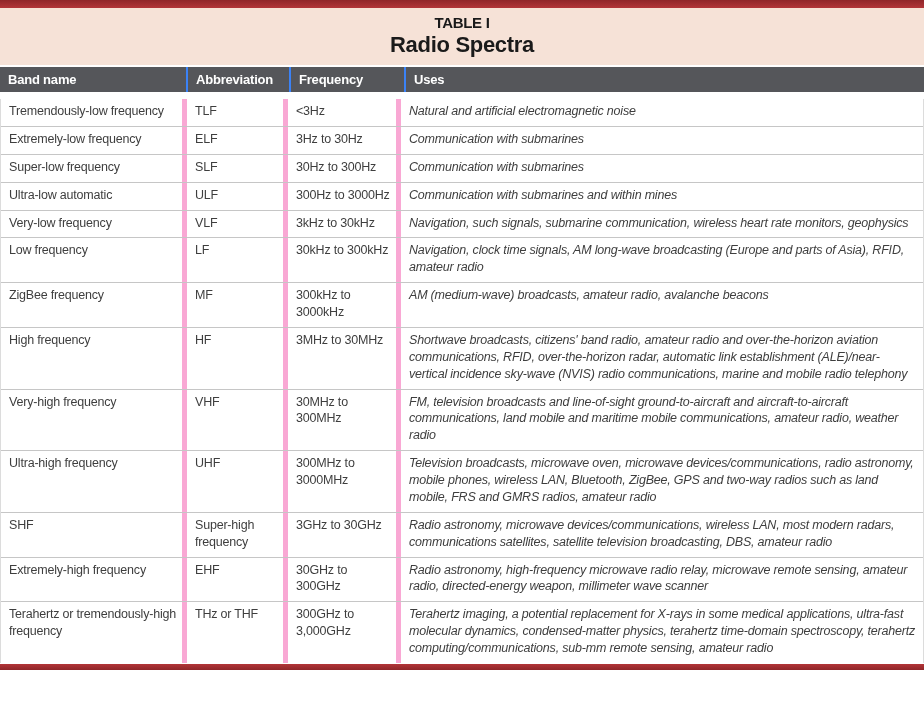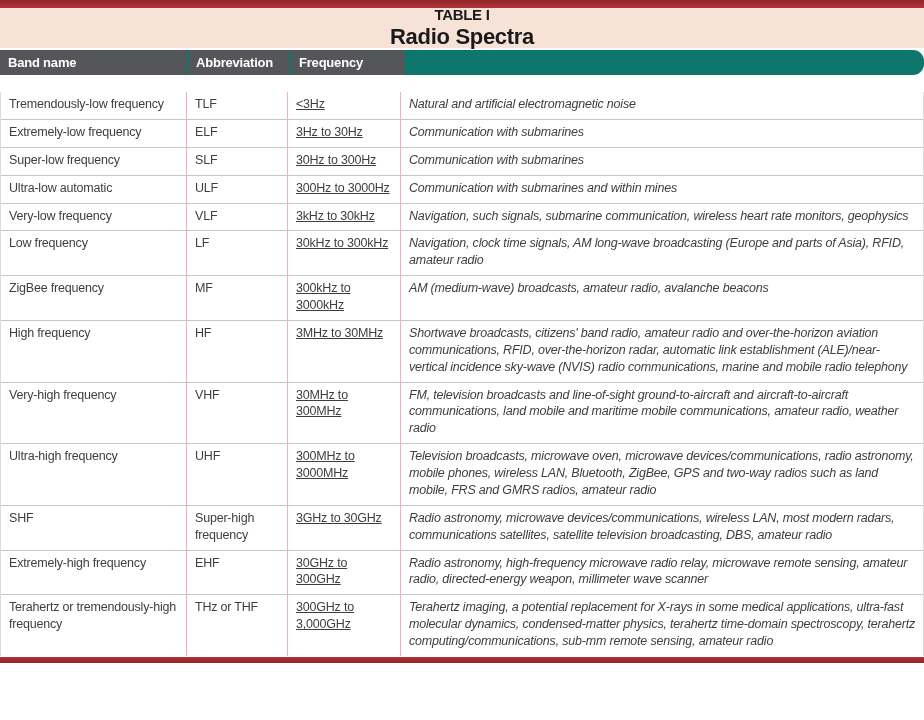--- a/index.html
+++ b/index.html
@@ -18,47 +18,46 @@
   .rule-top {
     height: 8px;
     background: linear-gradient(#8f2629, #b23538);
   }
   .rule-bottom {
     height: 6px;
     background: linear-gradient(#b23538, #8f2629);
     margin-top: 1px;
   }
   .title-block {
-    height: 40px;
+    height: 57px;
     background: #f6e2d7;
     display: flex;
     flex-direction: column;
     align-items: center;
     justify-content: center;
     color: #1a1a1a;
     letter-spacing: -0.3px;
   }
   .title-line1 {
     font-size: 15px;
     font-weight: 700;
     line-height: 1.2;
   }
   .title-line2 {
     font-size: 22px;
     font-weight: 700;
     line-height: 1.2;
   }
   .header-row {
     margin-top: 2px;
-    margin-bottom: 17px;
+    margin-bottom: 7px;
     display: grid;
     grid-template-columns: 186px 101px 113px 1fr;
     column-gap: 2px;
-    background: #0f766e;
-    border-radius: 11px;
+    background: #3b82f6;
   }
   .hcell {
     background: #55565a;
     color: #ffffff;
     font-size: 13px;
     font-weight: 700;
     letter-spacing: -0.2px;
     padding: 5px 8px 5px 8px;
   }
   .tbody {
@@ -73,46 +72,46 @@
   }
   .row:last-child {
     border-bottom: none;
   }
   .cell {
     font-size: 12.5px;
     line-height: 1.35;
     letter-spacing: -0.2px;
     color: #3e3e3e;
     padding: 4px 6px 6px 8px;
-    border-right: 1px solid #f9a8d4;
+    border-right: 5px solid #f9a8d4;
   }
   .cell.uses {
     border-right: none;
     font-style: italic;
   }
   .cell.freq {
     white-space: pre-line;
-    text-decoration: underline;
   }
 </style>
 </head>
 <body>
 
 <div class="page">
   <div class="rule-top"></div>
 
   <div class="title-block">
     <div class="title-line1">TABLE I</div>
     <div class="title-line2">Radio Spectra</div>
   </div>
 
   <div class="header-row">
     <div class="hcell">Band name</div>
     <div class="hcell">Abbreviation</div>
     <div class="hcell">Frequency</div>
+    <div class="hcell">Uses</div>
   </div>
 
   <div class="tbody">
 
     <div class="row">
       <div class="cell band">Tremendously-low frequency</div>
       <div class="cell abbr">TLF</div>
       <div class="cell freq">&lt;3Hz</div>
       <div class="cell uses">Natural and artificial electromagnetic noise</div>
     </div>

